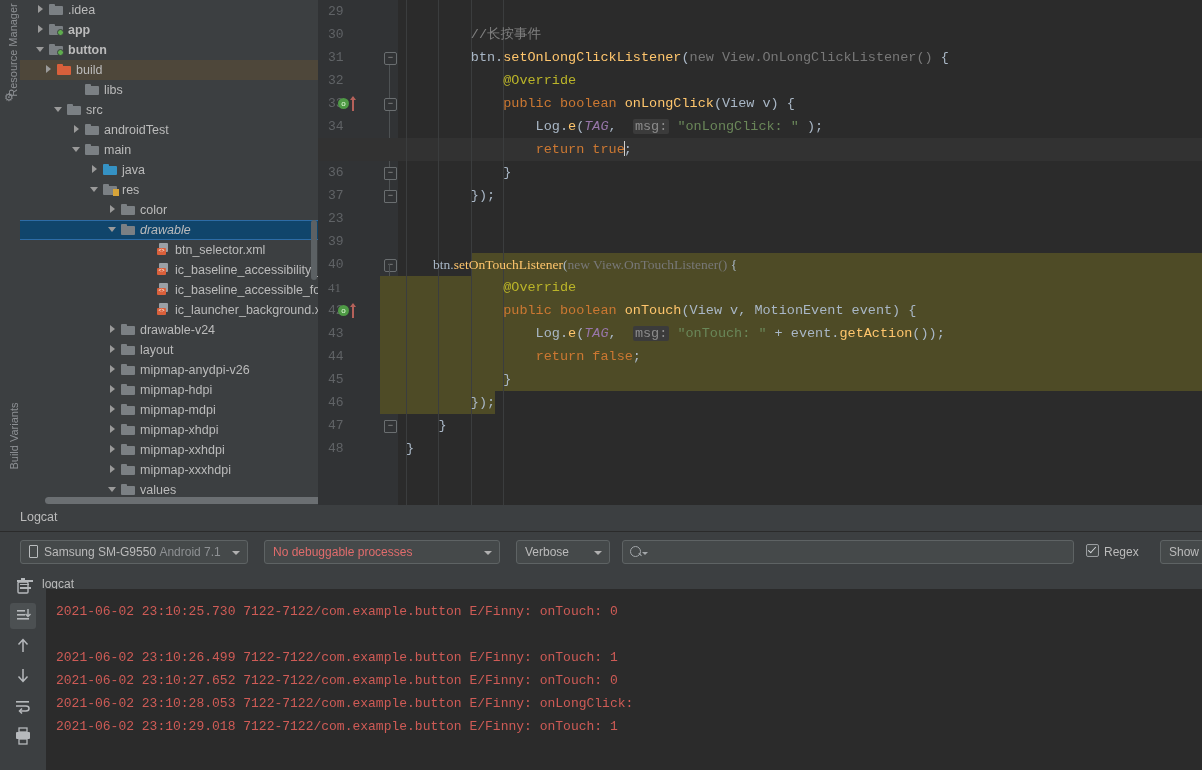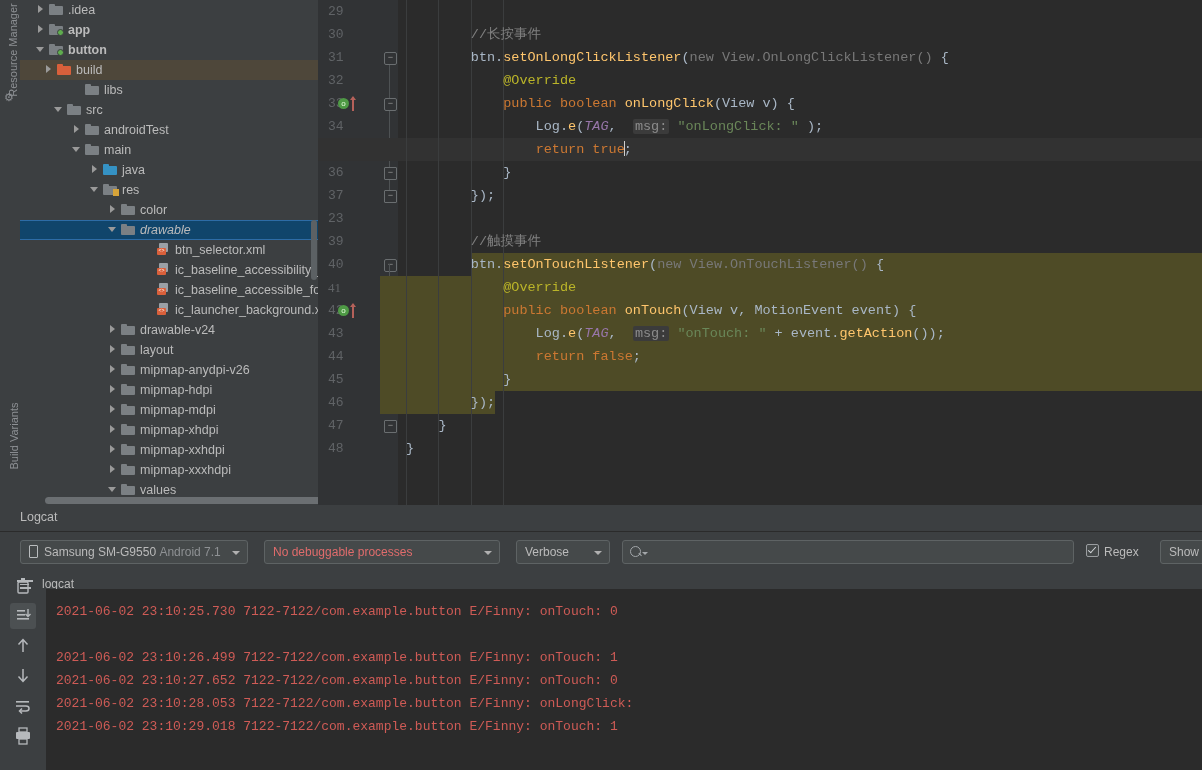--- a/index.html
+++ b/index.html
@@ -326,22 +326,21 @@
         <div class="codeline" style="top: 0px;"></div>
         <div class="codeline" style="top: 23px;"><span class="c-comment">        //长按事件</span></div>
         <div class="codeline" style="top: 46px;">        btn.<span class="c-fn">setOnLongClickListener</span>(<span class="c-dim">new</span> <span class="c-dim">View.OnLongClickListener()</span> {</div>
         <div class="codeline" style="top: 69px;">            <span class="c-anno">@Override</span></div>
         <div class="codeline" style="top: 92px;">            <span class="c-kw">public</span> <span class="c-kw">boolean</span> <span class="c-fn">onLongClick</span>(View v) {</div>
         <div class="codeline" style="top: 115px;">                Log.<span class="c-fn">e</span>(<span class="c-italic">TAG</span>,  <span class="c-hintbg">msg:</span> <span class="c-str">"onLongClick: "</span> );</div>
         <div class="codeline" style="top: 138px;">                <span class="c-kw">return</span> <span class="c-kw">true<span class="caret"></span></span>;</div>
         <div class="codeline" style="top: 161px;">            }</div>
         <div class="codeline" style="top: 184px;">        });</div>
         <div class="codeline" style="top: 207px;"></div>
-        <div class="codeline" style="top: 230px;"><span class="c-comment">        //触摸事件</span></div>
-        <div class="codeline" style="top: 253px;">        btn.<span class="c-fn">setOnTouchListener</span>(<span class="c-dim">new</span> <span class="c-dim">View.OnTouchListener()</span> {</div>
+        <div class="codeline" style="top: 253px; font-family: Liberation Serif, serif;">        btn.<span class="c-fn">setOnTouchListener</span>(<span class="c-dim">new</span> <span class="c-dim">View.OnTouchListener()</span> {</div>
         <div class="codeline" style="top: 276px;">            <span class="c-anno">@Override</span></div>
         <div class="codeline" style="top: 299px;">            <span class="c-kw">public</span> <span class="c-kw">boolean</span> <span class="c-fn">onTouch</span>(View v, MotionEvent event) {</div>
         <div class="codeline" style="top: 322px;">                Log.<span class="c-fn">e</span>(<span class="c-italic">TAG</span>,  <span class="c-hintbg">msg:</span> <span class="c-str">"onTouch: "</span> + event.<span class="c-fn">getAction</span>());</div>
         <div class="codeline" style="top: 345px;">                <span class="c-kw">return</span> <span class="c-kw">false</span>;</div>
         <div class="codeline" style="top: 368px;">            }</div>
         <div class="codeline" style="top: 391px;">        });</div>
         <div class="codeline" style="top: 414px;">    }</div>
         <div class="codeline" style="top: 437px;">}</div>
       </div>
     <div id="gutternums">

